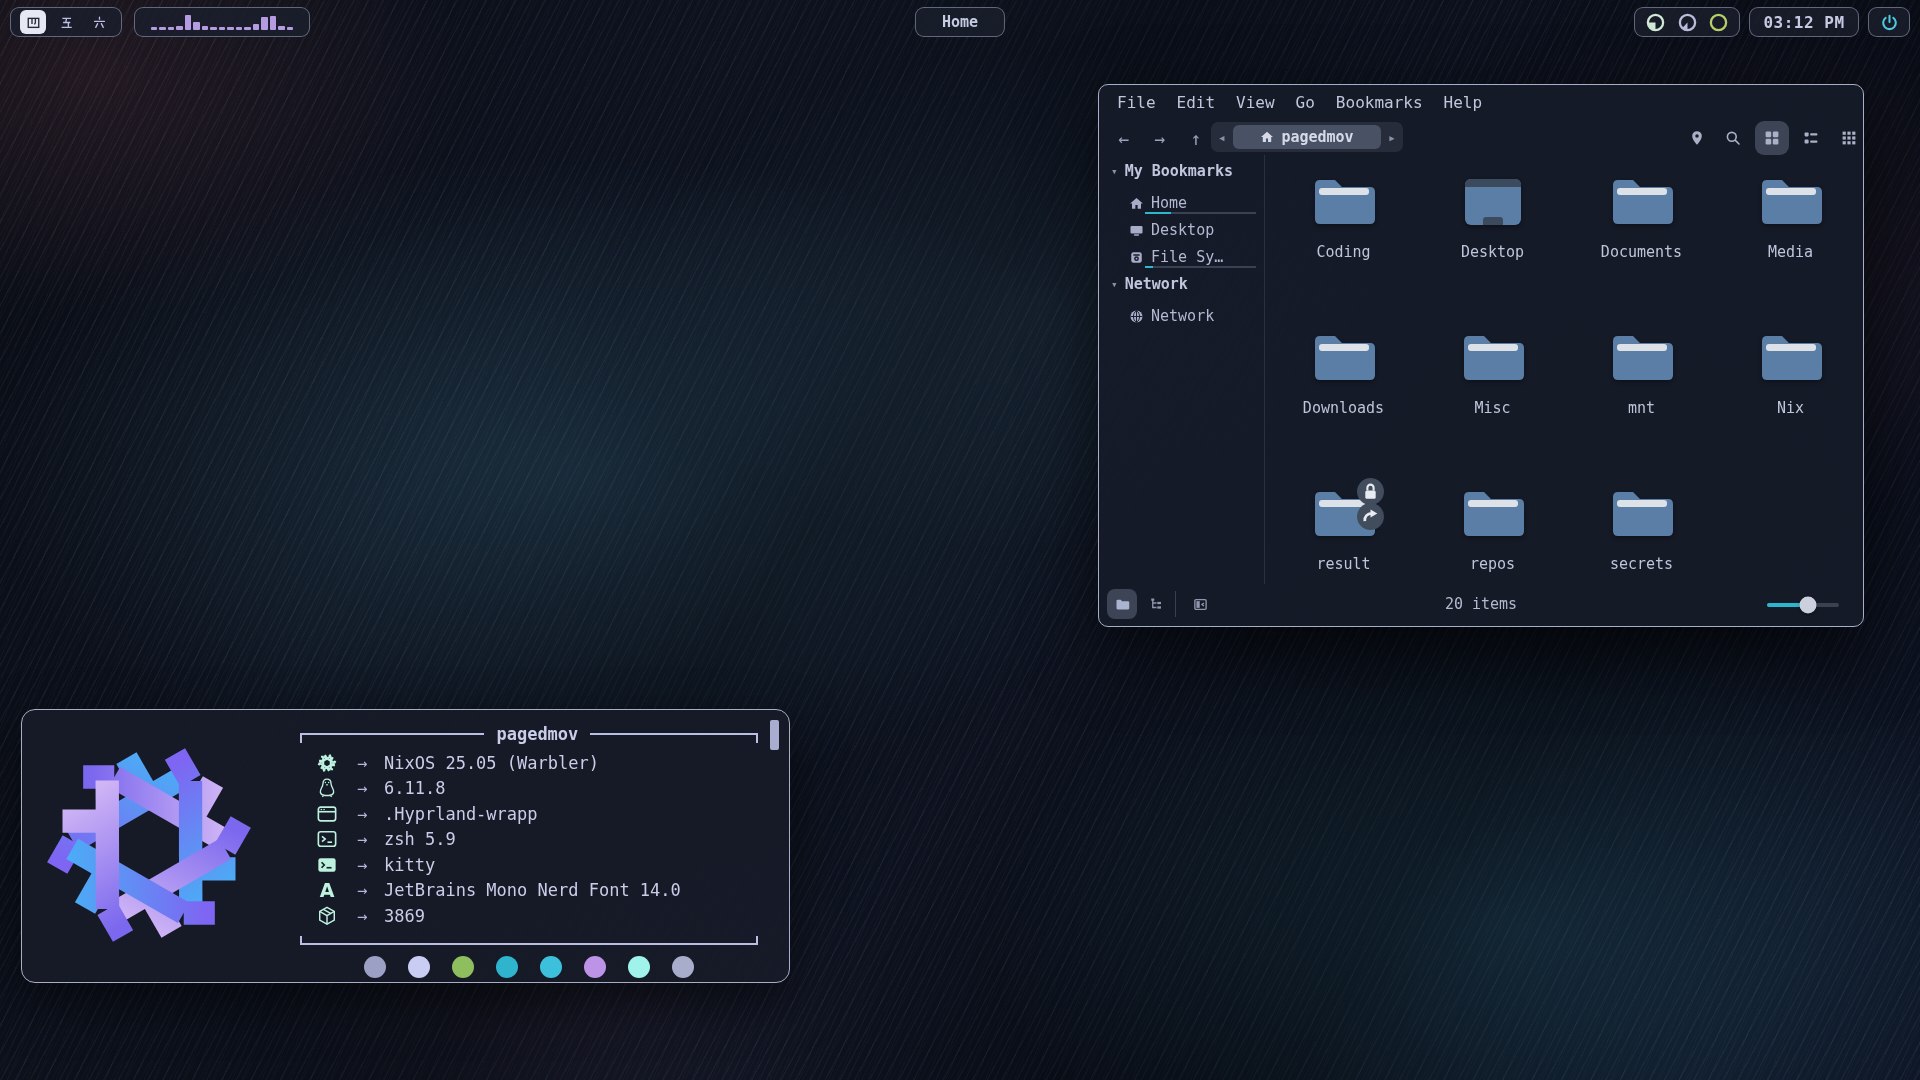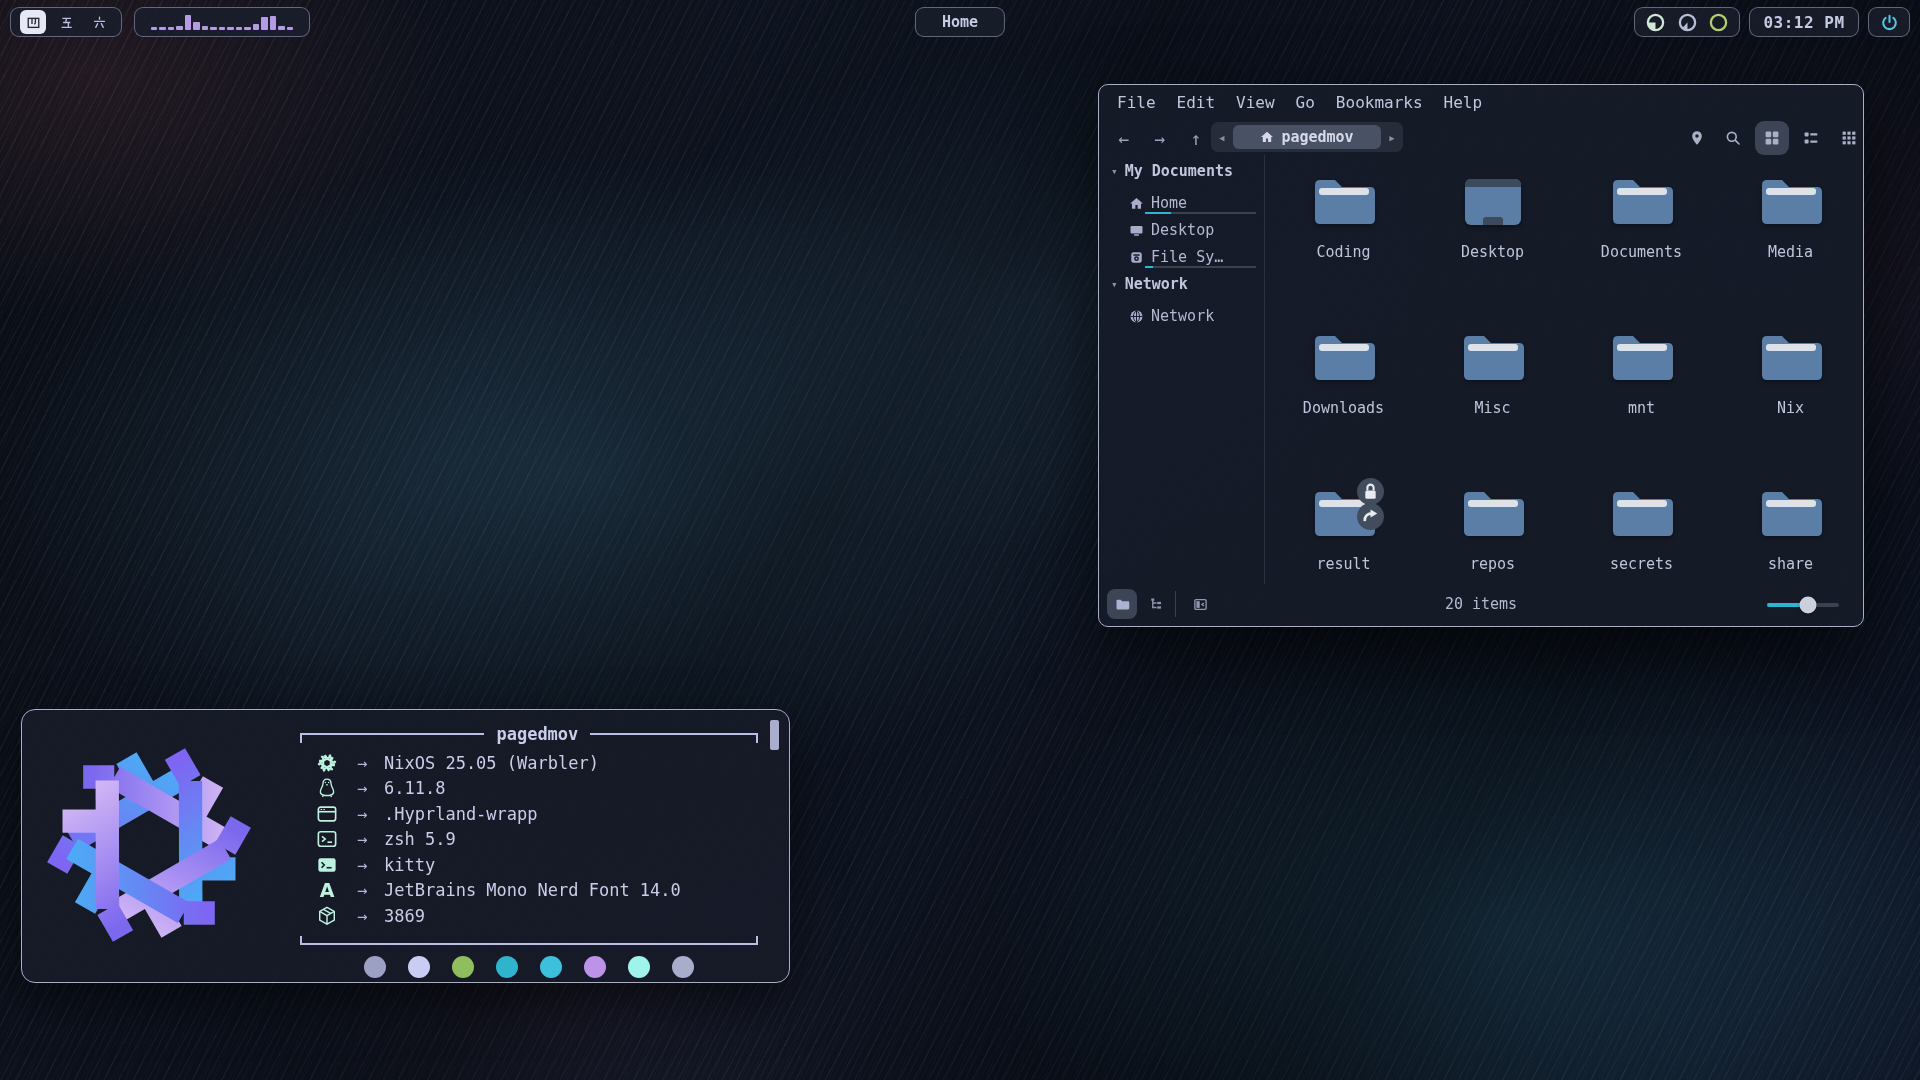--- a/index.html
+++ b/index.html
@@ -243,21 +243,21 @@
             <rect x="8" y="14" width="4" height="4"></rect>
             <rect x="14" y="14" width="4" height="4"></rect>
           </g>
         </svg>
     </div>
   </div>
 
   <div class="fm-side" id="fm-side">
       <div class="side-sec">
         <span class="tri">▾</span>
-        <span>My Documents</span>
+        <span>My Bookmarks</span>
       </div>
       <div class="side-item">
         <svg viewBox="0 0 20 20">
           <path d="M10 2.5l8.5 7.5h-2.5v7h-4.5v-5h-3v5H4v-7H1.5z" fill="currentColor"></path>
         </svg>
         <span>Home</span>
         <span class="ul">
           <i style="width:26px"></i>
         </span>
       </div>
@@ -373,27 +373,20 @@
             <rect x="7" y="13" width="50" height="7" rx="3" fill="#dde2e8"></rect>
           </svg></div>
         <div class="lbl">repos</div>
       </div>
       <div class="tile">
         <div class="ic"><svg class="main" viewBox="0 0 64 54">
             <path d="M3 10q0-5 5-5h15l7 7h28q5 0 5 5v27q0 5-5 5H8q-5 0-5-5z" fill="#5b7ea7"></path>
             <rect x="7" y="13" width="50" height="7" rx="3" fill="#dde2e8"></rect>
           </svg></div>
         <div class="lbl">secrets</div>
-      </div>
-      <div class="tile">
-        <div class="ic"><svg class="main" viewBox="0 0 64 54">
-            <path d="M3 10q0-5 5-5h15l7 7h28q5 0 5 5v27q0 5-5 5H8q-5 0-5-5z" fill="#5b7ea7"></path>
-            <rect x="7" y="13" width="50" height="7" rx="3" fill="#dde2e8"></rect>
-          </svg></div>
-        <div class="lbl">share</div>
       </div>
     </div>
 
   <div class="fm-status">
     <div class="st-btn active" style="left:8px">
       <svg viewBox="0 0 20 20" fill="currentColor">
           <path d="M2 5q0-1.5 1.5-1.5h4l2 2h8Q19 5.5 19 7v8q0 1.5-1.5 1.5h-14Q2 16.5 2 15z"></path>
         </svg>
     </div>
     <div class="st-btn" style="left:42px">

